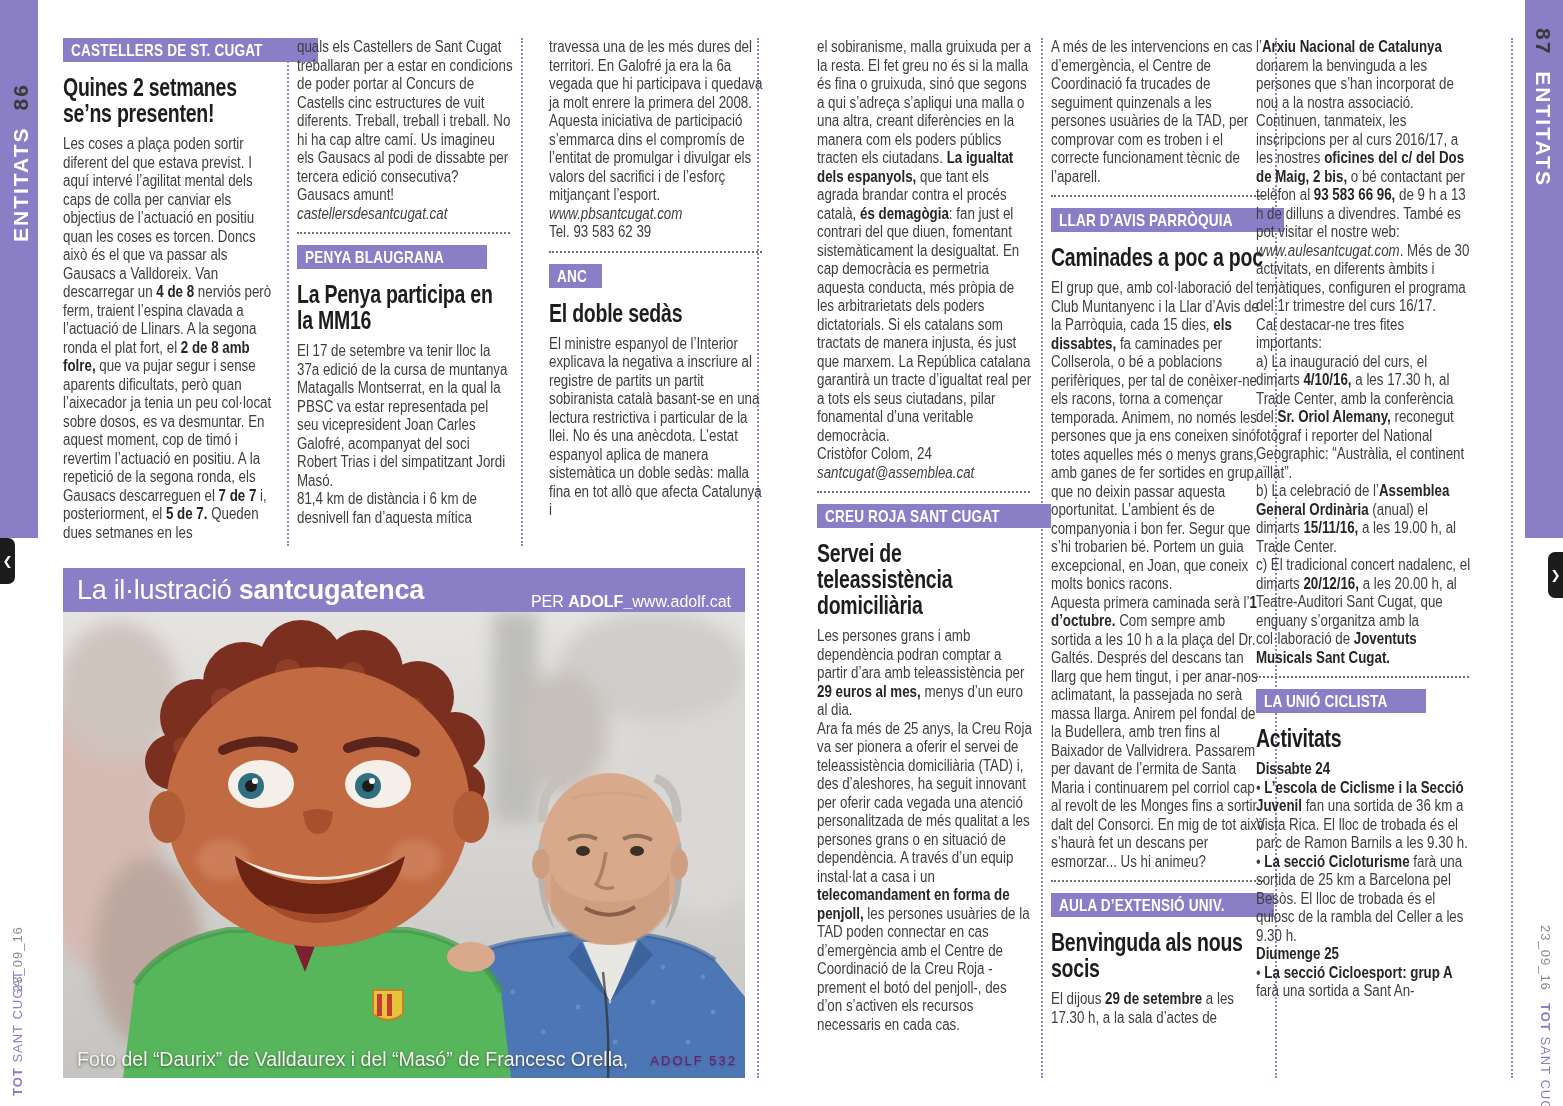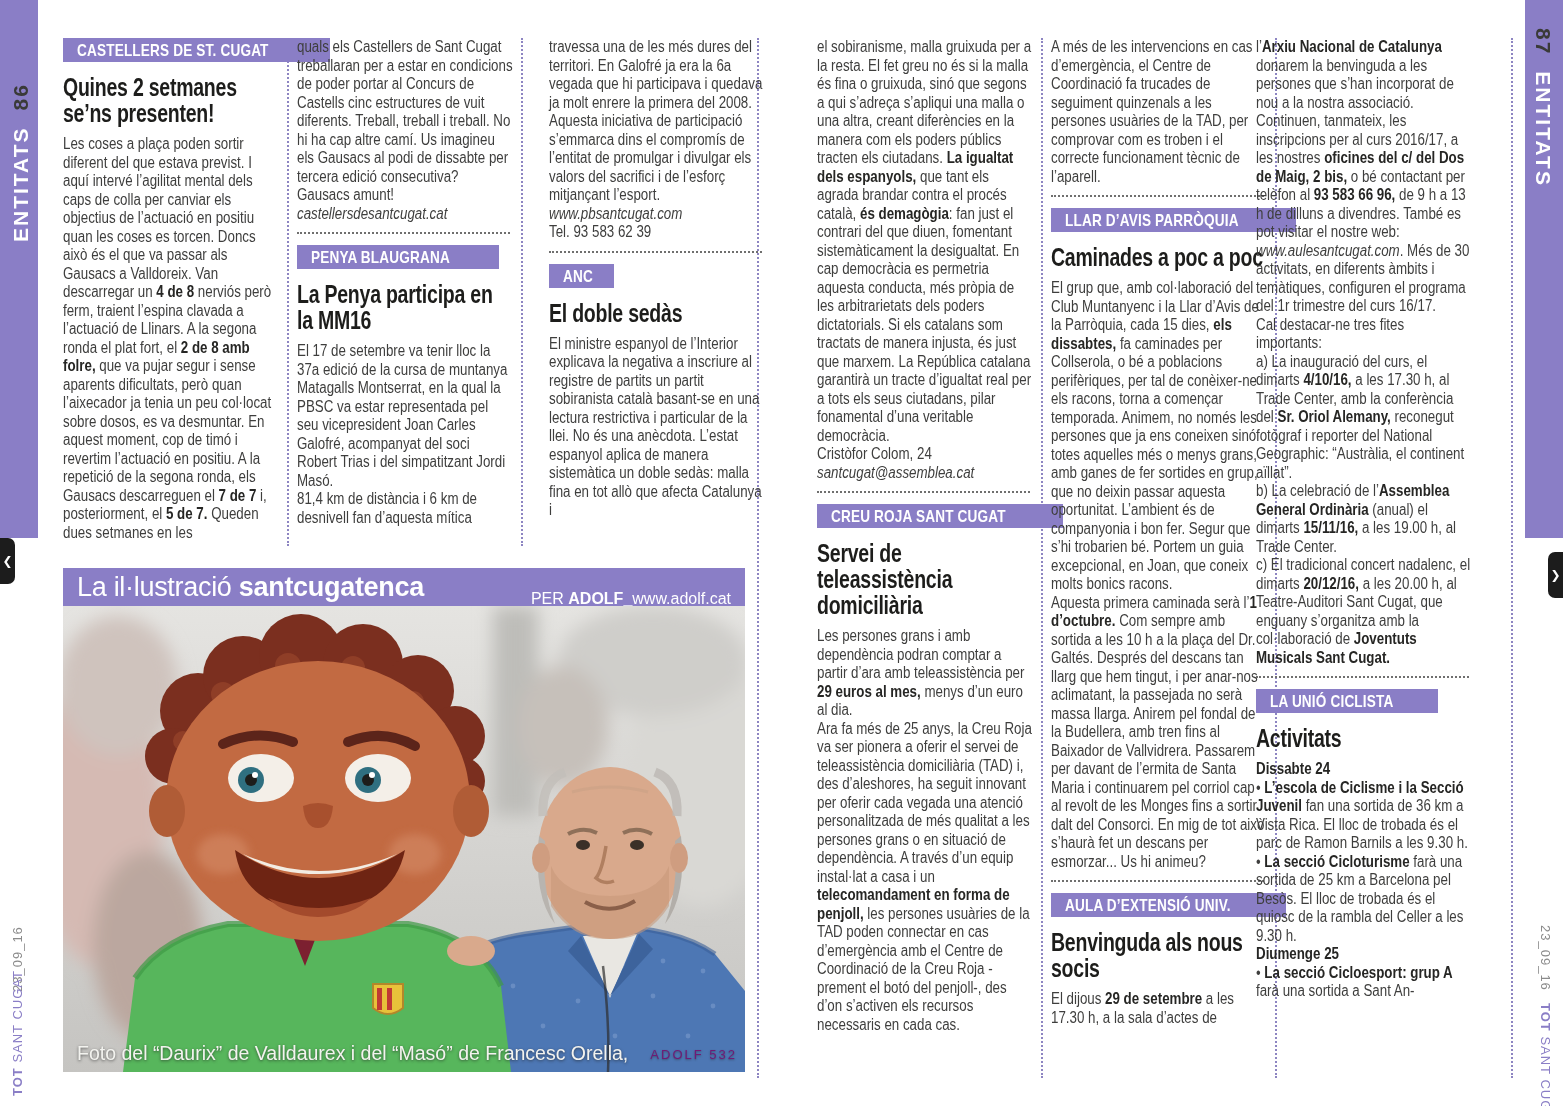--- a/index.html
+++ b/index.html
@@ -22,35 +22,35 @@
   .spine.date{color:#8b8b8b;font-weight:400;}
   
   .navtab{position:absolute;width:15px;height:46px;background:#1c1c1c;color:#fff;
           display:flex;align-items:center;justify-content:center;font-size:12px;cursor:pointer;}
   .navtab-left{left:0;top:538px;border-radius:0 7px 7px 0;}
   .navtab-right{right:0;top:552px;border-radius:7px 0 0 7px;}
   
   .vdiv{position:absolute;width:0;border-left:2px dotted #8d85c2;}
   
   .col{position:absolute;top:38px;width:216px;}
-  .tag{display:inline-block;background:#8a7ec6;padding:4px 14px 3px;line-height:17px;}
+  .tag{display:inline-block;background:#8a7ec6;padding:4px 8px 3px;line-height:17px;}
   .tag .tag-inner{display:inline-block;color:#fff;font-weight:700;font-size:17px;
         letter-spacing:.2px;white-space:nowrap;transform:scaleX(.8);transform-origin:0 50%;}
   .col h2{margin:12px 0 9px;width:130%;transform:scaleX(.78);transform-origin:0 0;
         white-space:pre-line;font-size:25px;line-height:26px;letter-spacing:-.3px;
         color:#1d1d1b;font-weight:700;}
   .col p{margin:0;width:120%;transform:scaleX(.833);transform-origin:0 0;
         font-size:16px;line-height:18.5px;color:#3e3e3d;white-space:pre-line;}
   .col p .b{font-weight:700;color:#262624;}
   .col p .i{font-style:italic;}
   .col p.italic{font-style:italic;}
   .hdiv{border-top:2px dotted #6f6f6e;margin:9px 0 11px;width:213px;}
   
   .illus{position:absolute;left:63px;top:568px;width:682px;}
-  .illus-banner{height:38px;background:#8a7ec6;display:flex;align-items:center;
+  .illus-banner{height:44px;background:#8a7ec6;display:flex;align-items:center;
         justify-content:space-between;padding:0 14px;box-sizing:border-box;color:#fff;}
   .banner-left{font-size:27px;font-weight:400;letter-spacing:-.3px;}
   .banner-left b{font-weight:700;}
   .banner-right{font-size:16px;font-weight:400;margin-top:24px;}
   .banner-right b{font-weight:700;}
   .photo{position:relative;width:682px;height:466px;overflow:hidden;background:#d6d5d2;}
   .caption{position:absolute;left:14px;bottom:6px;color:#f3f3ef;font-size:19.5px;
         line-height:25px;text-shadow:0 1px 3px rgba(30,30,30,.65);}
   .watermark{position:absolute;right:8px;bottom:10px;color:#701a75;font-size:13px;
         letter-spacing:2px;text-shadow:0 1px 2px rgba(40,40,40,.5);}

